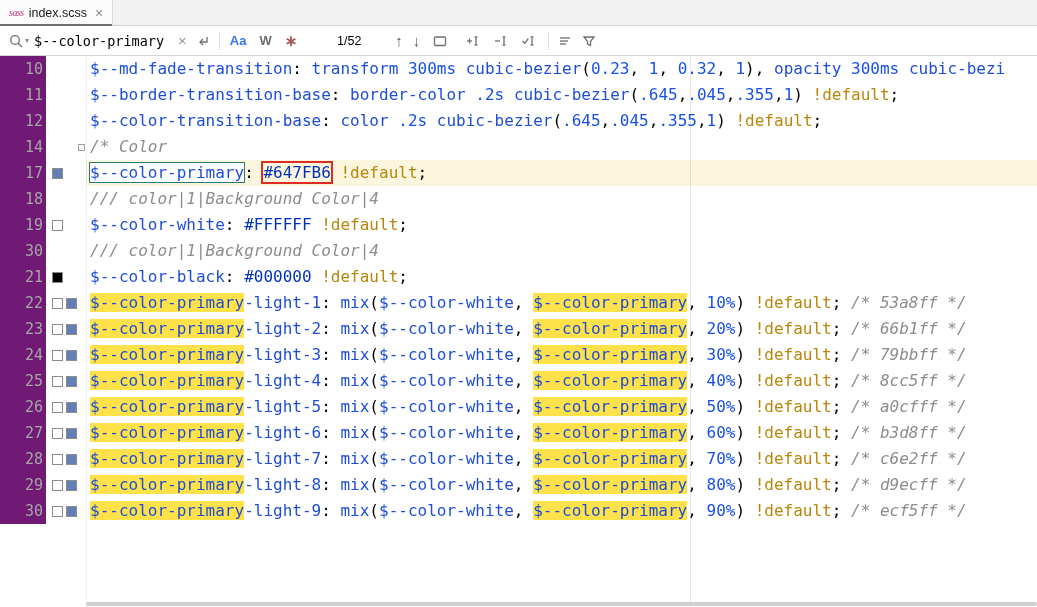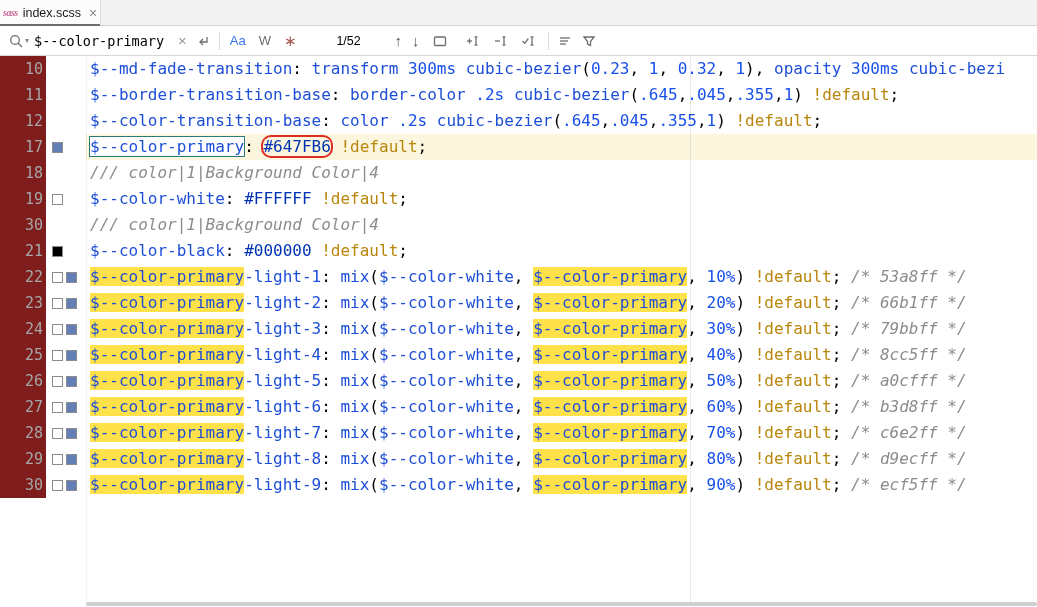--- a/index.html
+++ b/index.html
@@ -2,60 +2,60 @@
 <html style="--search-highlight: #FFE14A; --current-line-bg: #FBF6DD; --current-match-border: #2B7A78; --annotation-red: #DD2C21; --match-case-active: #3574F0; --sass-pink: #CD6799;"><head>
 <meta charset="utf-8">
 <style>
   *{margin:0;padding:0;box-sizing:border-box}
   html,body{width:1037px;height:607px;overflow:hidden}
   body{font-family:"Liberation Sans",sans-serif;background:#fff;position:relative}
   .ide{width:1037px;height:607px;display:flex;flex-direction:column}
 
   
   .tab-bar{height:26px;background:#F2F2F2;border-bottom:1px solid #D2D2D2;display:flex;align-items:stretch;flex:0 0 auto}
-  .tab{display:flex;align-items:center;gap:5px;padding:0 3px;background:#FCFCFC;border-right:1px solid #DBDBDB;position:relative;font-size:12.5px;color:#1A1A1A;cursor:pointer}
+  .tab{display:flex;align-items:center;gap:5px;padding:0 9px;background:#FCFCFC;border-right:1px solid #DBDBDB;position:relative;font-size:12.5px;color:#1A1A1A;cursor:pointer}
   .tab::after{content:"";position:absolute;left:0;right:0;bottom:-1px;height:2px;background:#6E6E6E}
   .sass-icon{color:var(--sass-pink);font-weight:bold;font-style:italic;font-size:10px;font-family:"Liberation Serif",serif;letter-spacing:-0.5px}
   .tab-close{color:#8A8A8A;font-size:14px;margin-left:3px;line-height:1}
 
   
   .search-bar{height:30px;background:#FFF;border-bottom:1px solid #D6D6D6;display:flex;align-items:center;padding:0 8px;flex:0 0 auto}
   .sicon{display:inline-flex;align-items:center;justify-content:center;width:16px;height:16px;cursor:pointer}
   .sicon svg{display:block}
   .caret{color:#8A8A8A;font-size:8px;cursor:pointer;margin-left:1px}
   .search-input{border:none;outline:none;width:142px;margin-left:5px;font-family:"DejaVu Sans Mono",monospace;font-size:13.5px;color:#000;background:transparent}
   .clear{color:#9A9A9A;font-size:15px;cursor:pointer;margin-left:2px;line-height:1}
   .divider{width:1px;height:18px;background:#DDD;display:inline-block}
-  .toggle{font-size:13px;font-weight:normal;cursor:pointer;line-height:1}
+  .toggle{font-size:13px;font-weight:bold;cursor:pointer;line-height:1}
   .matchcase{color:var(--match-case-active);margin-left:10px}
   .words{color:#6E6E6E;margin-left:13px}
   .regex{color:#A65A52;margin-left:13px;font-size:15px}
   .count{min-width:48px;text-align:center;font-size:12.5px;color:#000;margin-left:28px}
   .nav{font-size:15px;color:#55585C;cursor:pointer;line-height:1}
   .ml8{margin-left:8px}.ml10{margin-left:10px}.ml12{margin-left:12px}.ml16{margin-left:16px}.ml22{margin-left:22px}
 
   
   .editor{position:relative;flex:1 1 auto;background:#fff;overflow:hidden;font-family:"DejaVu Sans Mono",monospace;font-size:16px}
   .line-row{display:flex;height:26px;line-height:26px;white-space:pre;overflow:hidden}
   .current-line{background:var(--current-line-bg)}
-  .line-number{width:46px;flex:0 0 46px;text-align:right;padding-right:3px;color:#A6A6A6;font-size:15px;background:#7f1d1d}
+  .line-number{width:46px;flex:0 0 46px;text-align:right;padding-right:3px;color:#A6A6A6;font-size:15px;background:#701a75}
   .gutter-cell{width:32px;flex:0 0 32px;display:flex;align-items:center;gap:3px;padding-left:6px;background:#fff}
   .swatch{width:11px;height:11px;border:1px solid #8C8C8C;display:inline-block;cursor:pointer}
   .fold-cell{width:8px;flex:0 0 8px;display:flex;align-items:center;background:#fff}
   .fold-box{width:7px;height:7px;border:1px solid #A0A0A0;background:#F7F7F7;display:inline-block}
   .code-cell{flex:1 1 auto;padding-left:4px;overflow:hidden}
   .tok-v{color:#1d4ed8}
   .tok-p{color:#000}
   .tok-n{color:#1750EB}
   .tok-h{color:#0033B3}
   .tok-d{color:#B8860B}
   .tok-c{color:#8C8C8C;font-style:italic}
   .hl{background:var(--search-highlight)}
   .cur{background:#FFFFFF;box-shadow:0 0 0 1px var(--current-match-border)}
-  .annotated{box-shadow:0 0 0 2px var(--annotation-red);border-radius:8px}
+  .annotated{box-shadow:0 0 0 2px var(--annotation-red);border-radius:0}
   .gutter-sep{position:absolute;left:86px;top:0;bottom:0;width:1px;background:rgba(0,0,0,0.05);pointer-events:none}
   .margin-guide{position:absolute;top:0;bottom:5px;width:1px;background:rgba(0,0,0,0.09);pointer-events:none}
   .hscroll{position:absolute;left:86px;right:0;bottom:1px;height:4px;background:#CFCFCF;border-radius:2px;cursor:pointer}
 </style>
 </head>
 <body>
 
 <div class="ide">
 
   <div class="tab-bar">
@@ -132,20 +132,21 @@
           <polygon points="3,4 13,4 9.5,8.5 9.5,12.5 6.5,11 6.5,8.5"></polygon>
         </svg>
     </span>
   </div>
 
   <div class="editor">
     <div class="lines">
         <div class="line-row"><div class="line-number">10</div><div class="gutter-cell"></div><div class="fold-cell"></div><div class="code-cell"><span class="tok-v">$--md-fade-transition</span><span class="tok-p">: </span><span class="tok-v">transform</span><span class="tok-p"> </span><span class="tok-n">300ms</span><span class="tok-p"> </span><span class="tok-v">cubic-bezier</span><span class="tok-p">(</span><span class="tok-n">0.23</span><span class="tok-p">, </span><span class="tok-n">1</span><span class="tok-p">, </span><span class="tok-n">0.32</span><span class="tok-p">, </span><span class="tok-n">1</span><span class="tok-p">), </span><span class="tok-v">opacity</span><span class="tok-p"> </span><span class="tok-n">300ms</span><span class="tok-p"> </span><span class="tok-v">cubic-bezi</span></div></div>
         <div class="line-row"><div class="line-number">11</div><div class="gutter-cell"></div><div class="fold-cell"></div><div class="code-cell"><span class="tok-v">$--border-transition-base</span><span class="tok-p">: </span><span class="tok-v">border-color</span><span class="tok-p"> </span><span class="tok-n">.2s</span><span class="tok-p"> </span><span class="tok-v">cubic-bezier</span><span class="tok-p">(</span><span class="tok-n">.645</span><span class="tok-p">,</span><span class="tok-n">.045</span><span class="tok-p">,</span><span class="tok-n">.355</span><span class="tok-p">,</span><span class="tok-n">1</span><span class="tok-p">) </span><span class="tok-d">!default</span><span class="tok-p">;</span></div></div>
         <div class="line-row"><div class="line-number">12</div><div class="gutter-cell"></div><div class="fold-cell"></div><div class="code-cell"><span class="tok-v">$--color-transition-base</span><span class="tok-p">: </span><span class="tok-v">color</span><span class="tok-p"> </span><span class="tok-n">.2s</span><span class="tok-p"> </span><span class="tok-v">cubic-bezier</span><span class="tok-p">(</span><span class="tok-n">.645</span><span class="tok-p">,</span><span class="tok-n">.045</span><span class="tok-p">,</span><span class="tok-n">.355</span><span class="tok-p">,</span><span class="tok-n">1</span><span class="tok-p">) </span><span class="tok-d">!default</span><span class="tok-p">;</span></div></div>
+        <div class="line-row"><div class="line-number">14</div><div class="gutter-cell"></div><div class="fold-cell"><span class="fold-box"></span></div><div class="code-cell"><span class="tok-c">/* Color</span></div></div>
         <div class="line-row current-line"><div class="line-number">17</div><div class="gutter-cell"><span class="swatch" style="background: rgb(100, 127, 182);"></span></div><div class="fold-cell"></div><div class="code-cell"><span class="tok-v cur">$--color-primary</span><span class="tok-p">: </span><span class="tok-h annotated">#647FB6</span><span class="tok-p"> </span><span class="tok-d">!default</span><span class="tok-p">;</span></div></div>
         <div class="line-row"><div class="line-number">18</div><div class="gutter-cell"></div><div class="fold-cell"></div><div class="code-cell"><span class="tok-c">/// color|1|Background Color|4</span></div></div>
         <div class="line-row"><div class="line-number">19</div><div class="gutter-cell"><span class="swatch" style="background: rgb(255, 255, 255);"></span></div><div class="fold-cell"></div><div class="code-cell"><span class="tok-v">$--color-white</span><span class="tok-p">: </span><span class="tok-h">#FFFFFF</span><span class="tok-p"> </span><span class="tok-d">!default</span><span class="tok-p">;</span></div></div>
         <div class="line-row"><div class="line-number">30</div><div class="gutter-cell"></div><div class="fold-cell"></div><div class="code-cell"><span class="tok-c">/// color|1|Background Color|4</span></div></div>
         <div class="line-row"><div class="line-number">21</div><div class="gutter-cell"><span class="swatch" style="background: rgb(0, 0, 0);"></span></div><div class="fold-cell"></div><div class="code-cell"><span class="tok-v">$--color-black</span><span class="tok-p">: </span><span class="tok-h">#000000</span><span class="tok-p"> </span><span class="tok-d">!default</span><span class="tok-p">;</span></div></div>
         <div class="line-row"><div class="line-number">22</div><div class="gutter-cell"><span class="swatch" style="background: rgb(255, 255, 255);"></span><span class="swatch" style="background: rgb(100, 127, 182);"></span></div><div class="fold-cell"></div><div class="code-cell"><span class="tok-v hl">$--color-primary</span><span class="tok-v">-light-1</span><span class="tok-p">: </span><span class="tok-v">mix</span><span class="tok-p">(</span><span class="tok-v">$--color-white</span><span class="tok-p">, </span><span class="tok-v hl">$--color-primary</span><span class="tok-p">, </span><span class="tok-n">10%</span><span class="tok-p">) </span><span class="tok-d">!default</span><span class="tok-p">; </span><span class="tok-c">/* 53a8ff */</span></div></div>
         <div class="line-row"><div class="line-number">23</div><div class="gutter-cell"><span class="swatch" style="background: rgb(255, 255, 255);"></span><span class="swatch" style="background: rgb(100, 127, 182);"></span></div><div class="fold-cell"></div><div class="code-cell"><span class="tok-v hl">$--color-primary</span><span class="tok-v">-light-2</span><span class="tok-p">: </span><span class="tok-v">mix</span><span class="tok-p">(</span><span class="tok-v">$--color-white</span><span class="tok-p">, </span><span class="tok-v hl">$--color-primary</span><span class="tok-p">, </span><span class="tok-n">20%</span><span class="tok-p">) </span><span class="tok-d">!default</span><span class="tok-p">; </span><span class="tok-c">/* 66b1ff */</span></div></div>
         <div class="line-row"><div class="line-number">24</div><div class="gutter-cell"><span class="swatch" style="background: rgb(255, 255, 255);"></span><span class="swatch" style="background: rgb(100, 127, 182);"></span></div><div class="fold-cell"></div><div class="code-cell"><span class="tok-v hl">$--color-primary</span><span class="tok-v">-light-3</span><span class="tok-p">: </span><span class="tok-v">mix</span><span class="tok-p">(</span><span class="tok-v">$--color-white</span><span class="tok-p">, </span><span class="tok-v hl">$--color-primary</span><span class="tok-p">, </span><span class="tok-n">30%</span><span class="tok-p">) </span><span class="tok-d">!default</span><span class="tok-p">; </span><span class="tok-c">/* 79bbff */</span></div></div>
         <div class="line-row"><div class="line-number">25</div><div class="gutter-cell"><span class="swatch" style="background: rgb(255, 255, 255);"></span><span class="swatch" style="background: rgb(100, 127, 182);"></span></div><div class="fold-cell"></div><div class="code-cell"><span class="tok-v hl">$--color-primary</span><span class="tok-v">-light-4</span><span class="tok-p">: </span><span class="tok-v">mix</span><span class="tok-p">(</span><span class="tok-v">$--color-white</span><span class="tok-p">, </span><span class="tok-v hl">$--color-primary</span><span class="tok-p">, </span><span class="tok-n">40%</span><span class="tok-p">) </span><span class="tok-d">!default</span><span class="tok-p">; </span><span class="tok-c">/* 8cc5ff */</span></div></div>
         <div class="line-row"><div class="line-number">26</div><div class="gutter-cell"><span class="swatch" style="background: rgb(255, 255, 255);"></span><span class="swatch" style="background: rgb(100, 127, 182);"></span></div><div class="fold-cell"></div><div class="code-cell"><span class="tok-v hl">$--color-primary</span><span class="tok-v">-light-5</span><span class="tok-p">: </span><span class="tok-v">mix</span><span class="tok-p">(</span><span class="tok-v">$--color-white</span><span class="tok-p">, </span><span class="tok-v hl">$--color-primary</span><span class="tok-p">, </span><span class="tok-n">50%</span><span class="tok-p">) </span><span class="tok-d">!default</span><span class="tok-p">; </span><span class="tok-c">/* a0cfff */</span></div></div>

